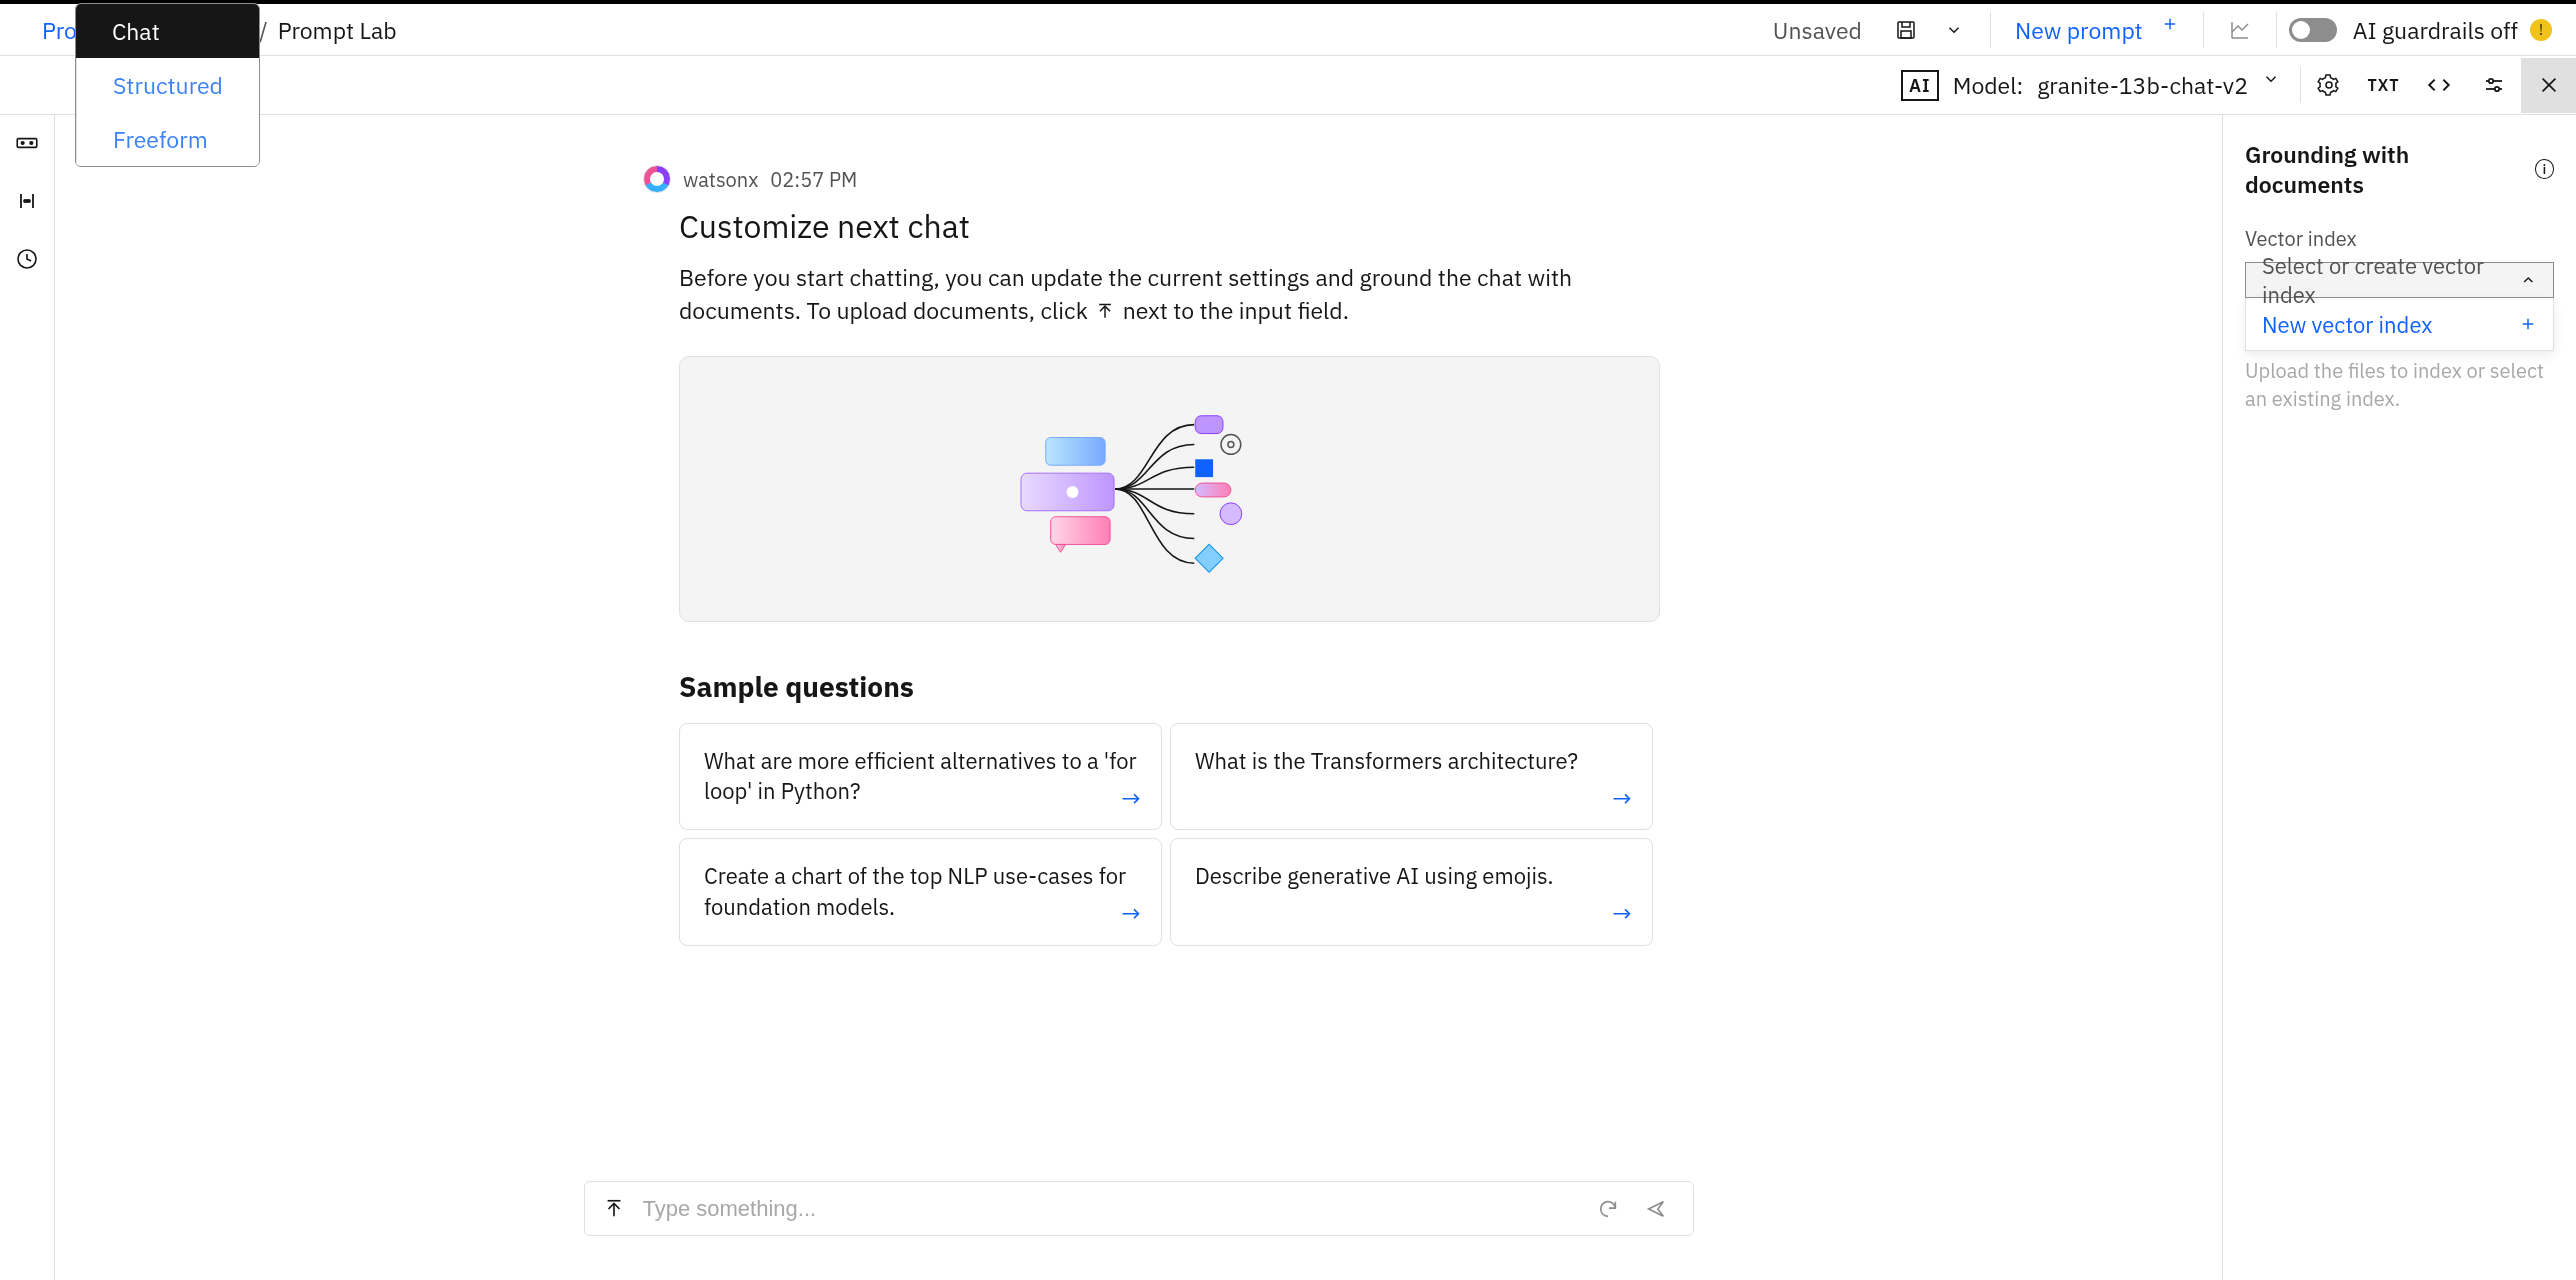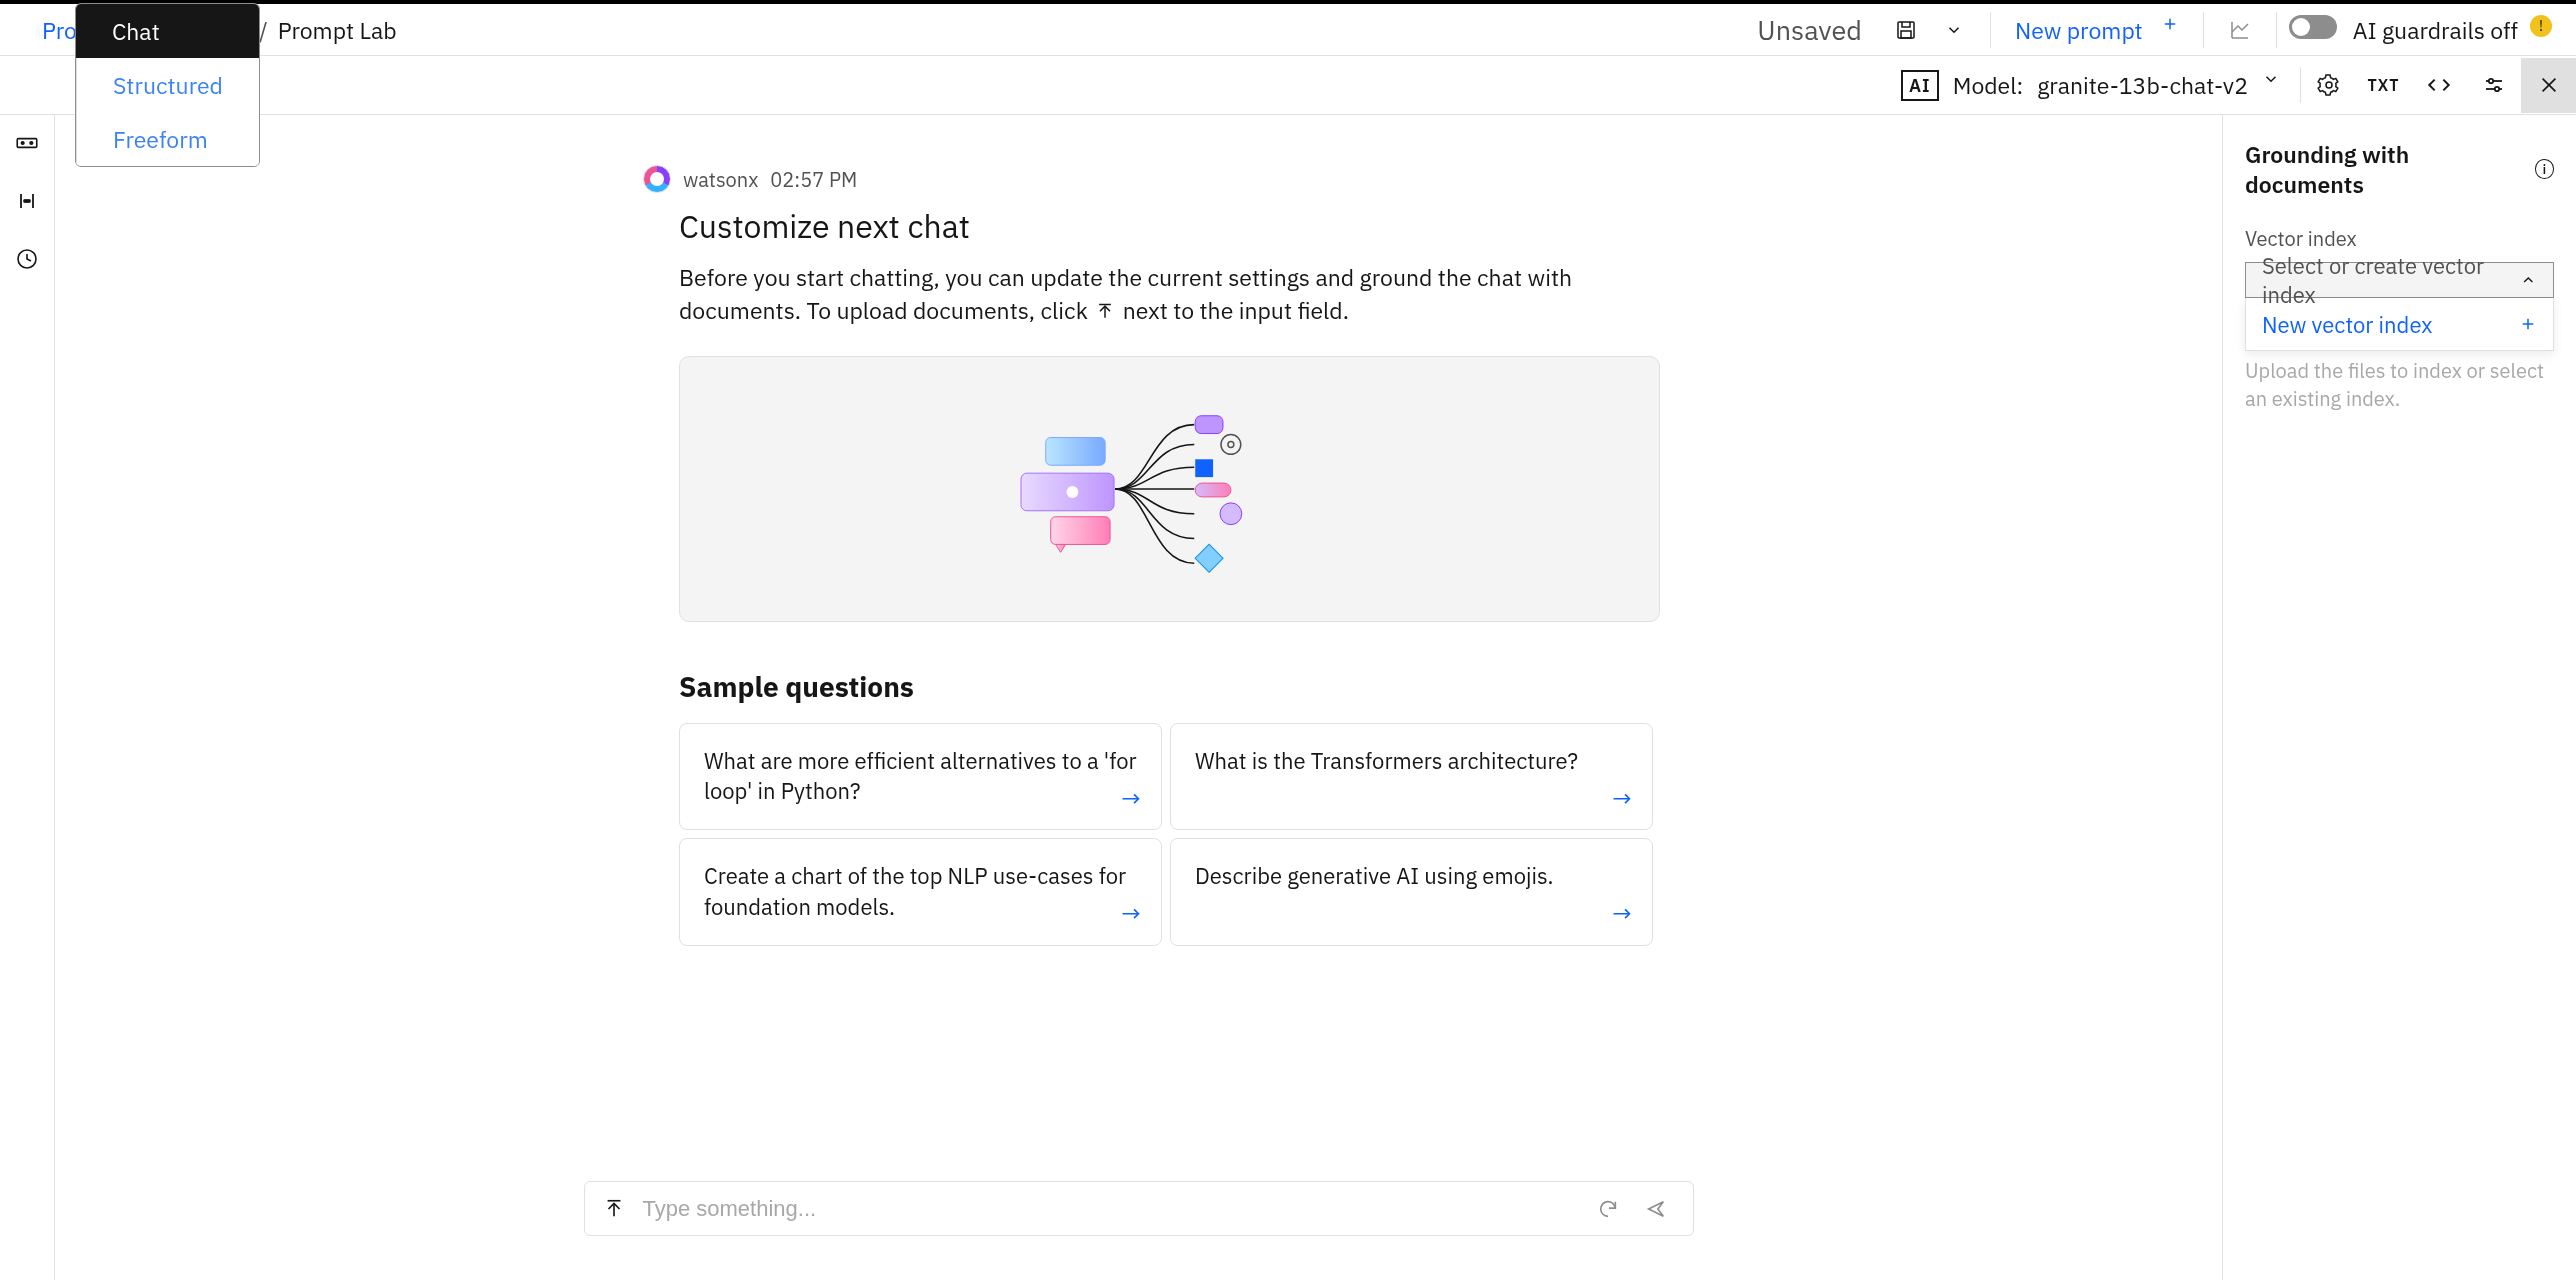--- a/index.html
+++ b/index.html
@@ -26,33 +26,33 @@
     align-items: center;
     height: 52px;
     padding: 0 24px 0 42px;
     border-bottom: 1px solid #e0e0e0;
     font-size: 23px;
   }
   .breadcrumb-row .crumb-link { color: #0f62fe; text-decoration: none; cursor:pointer; }
   .breadcrumb-row .sep { color: #525252; margin: 0 10px; }
   .breadcrumb-row .crumb-current { color: #161616; }
   .breadcrumb-row .spacer { flex: 1; }
-  .unsaved { color: #525252; font-size: 27px; margin-right: 20px; }
+  .unsaved { color: #525252; font-size: 23px; margin-right: 20px; }
   .tb-icon {
     width: 48px; height: 48px;
     display:flex; align-items:center; justify-content:center;
     color:#161616; cursor:pointer;
   }
   .tb-divider { width:1px; height:36px; background:#e0e0e0; margin:0 12px;}
   .new-prompt { color:#0f62fe; font-size:23px; display:flex; gap:18px; cursor:pointer; padding:0 12px;}
   .toggle {
     width: 48px; height:24px; border-radius:12px; background:#8d8d8d; position:relative; margin-right:12px; cursor:pointer;
   }
   .toggle .knob { position:absolute; left:3px; top:3px; width:18px; height:18px; border-radius:50%; background:#fff;}
-  .guardrails { display:flex; align-items:flex-start; font-size:23px; gap:4px;}
+  .guardrails { display:flex; align-items:center; font-size:23px; gap:4px;}
   .warn-dot { width:22px;height:22px;border-radius:50%;background:#f1c21b;display:flex;align-items:center;justify-content:center;color:#161616;font-size:14px;margin-left:8px;}
 
   
   .toolbar2 {
     display:flex; align-items:center; height:59px; padding-left:75px; border-bottom:1px solid #e0e0e0;
   }
   .mode-switch {
     display:flex; border:1px solid #8d8d8d; border-radius:6px; overflow:hidden;flex-direction:column;
   }
   .mode-switch .mode {

